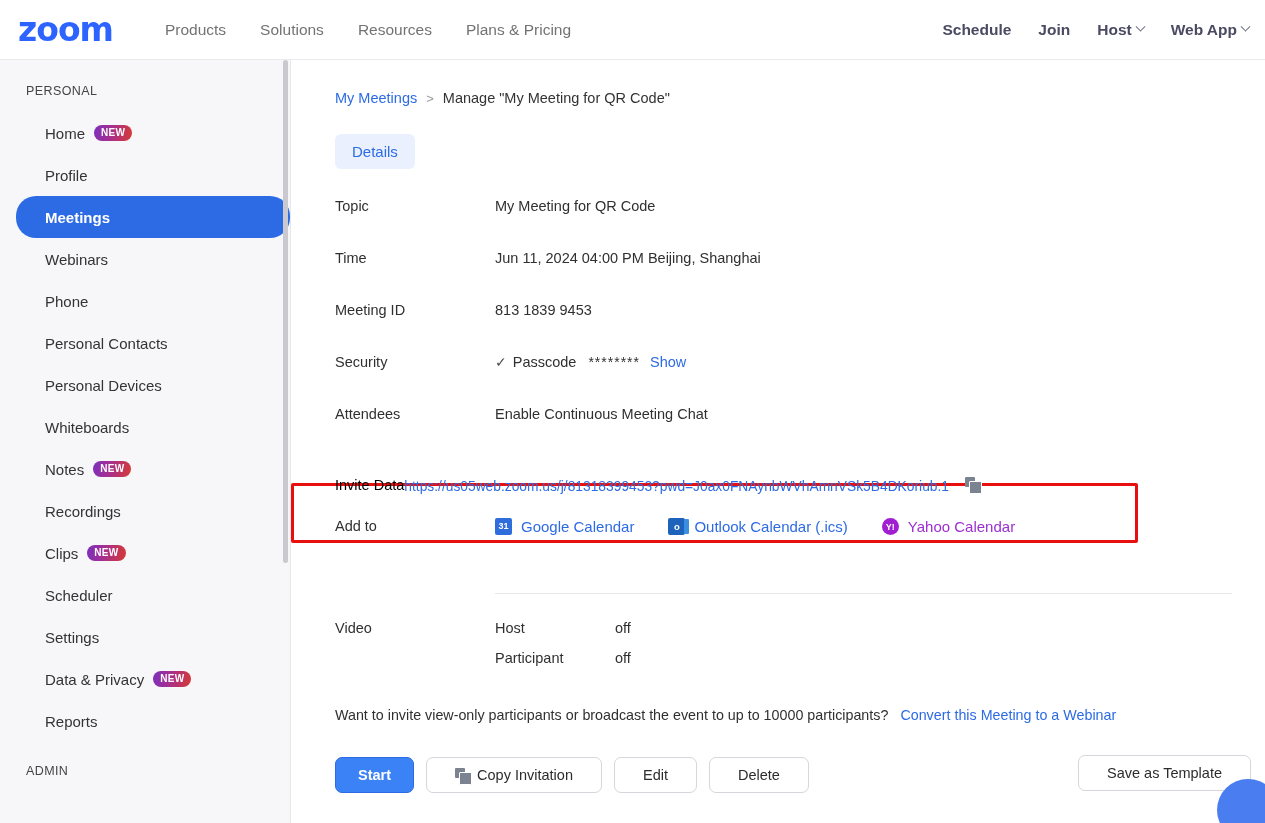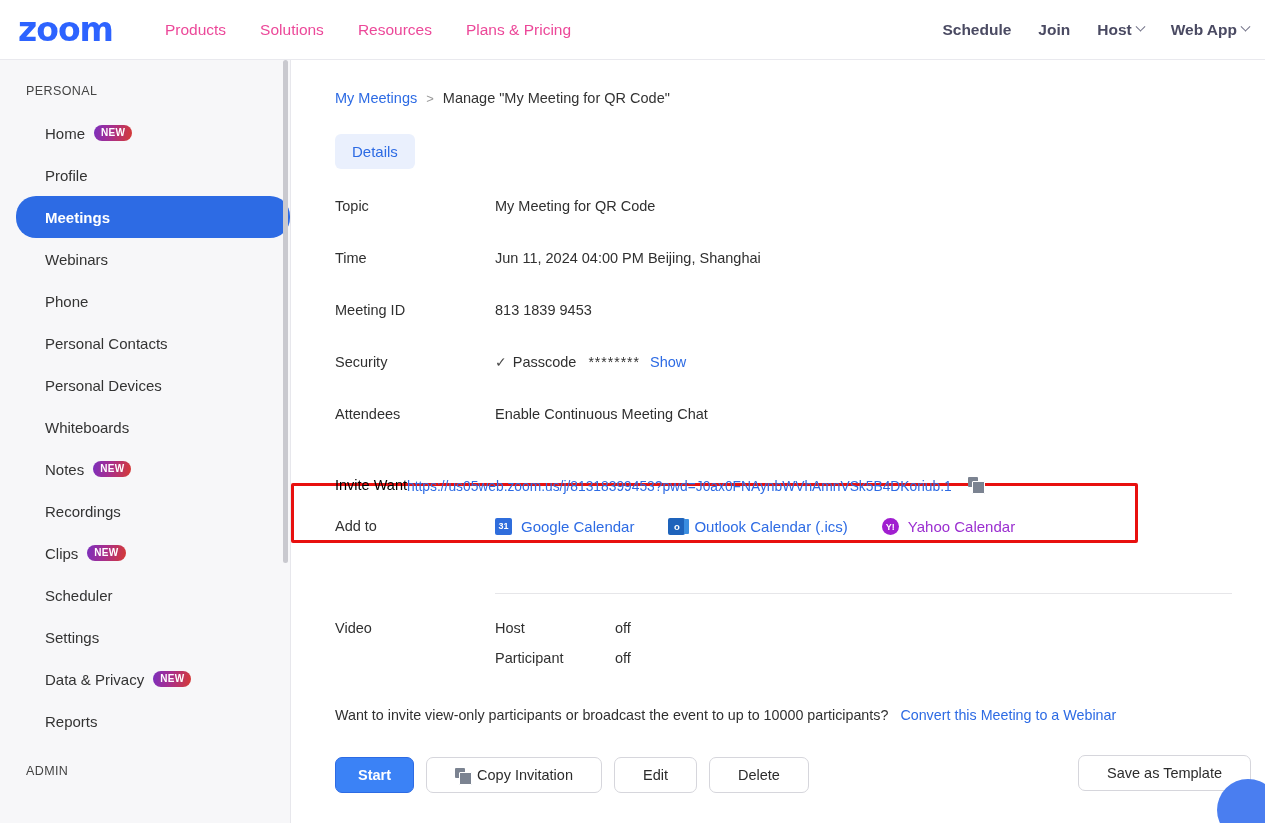--- a/index.html
+++ b/index.html
@@ -29,21 +29,21 @@
     line-height: 1;
   }
   .nav-left {
     display: flex;
     align-items: center;
     gap: 34px;
     margin-left: 52px;
   }
   .nav-left a {
     font-size: 15.5px;
-    color: #ec4899;
+    color: #737373;
     text-decoration: none;
     white-space: nowrap;
   }
   .nav-right {
     position: absolute;
     right: 16px;
     display: flex;
     align-items: center;
     gap: 27px;
   }
@@ -452,21 +452,21 @@
     </div>
 
     <div class="row">
       <div class="label">Attendees</div>
       <div class="value">Enable Continuous Meeting Chat</div>
     </div>
 
     <div class="invite-highlight"></div>
 
     <div class="invite-row">
-      <div class="label">Invite Want</div>
+      <div class="label">Invite Data</div>
       <div class="value">
         <a href="#" class="invite-url">https://us05web.zoom.us/j/81318399453?pwd=J0ax0FNAynbWVhAmnVSk5B4DKoriub.1</a>
         <span class="copy-icon"></span>
       </div>
     </div>
 
     <div class="row">
       <div class="label">Add to</div>
       <div class="value cal-list">
         <a href="#" class="cal-item google">

